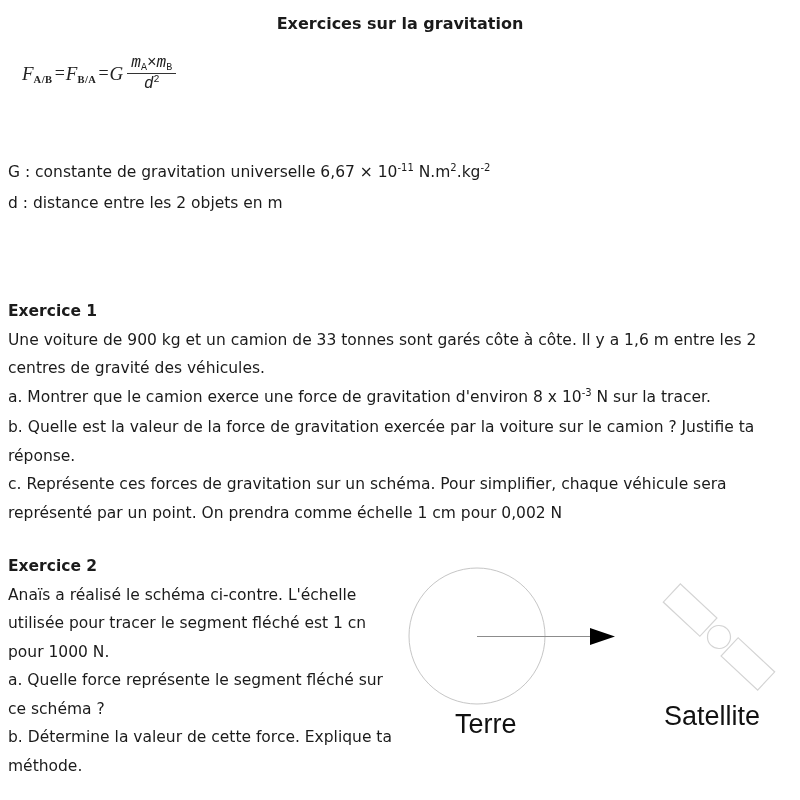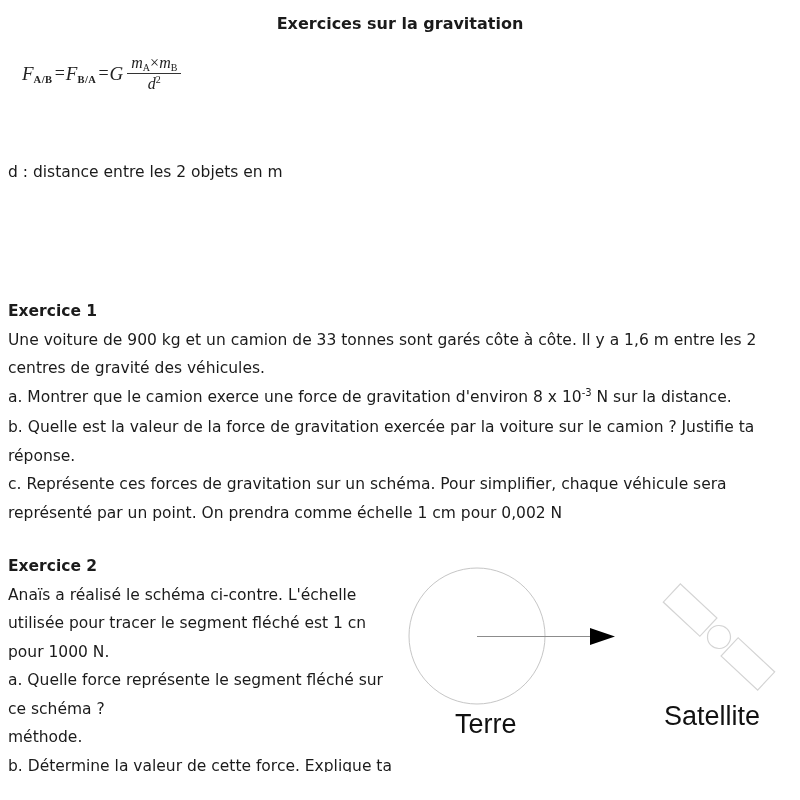--- a/index.html
+++ b/index.html
@@ -24,21 +24,21 @@
     font-style:italic;font-size:19px;color:#222;
   }
   .formula .fsub{
     font-style:normal;font-size:10.5px;
     position:relative;top:6px;margin-right:1px;letter-spacing:.5px;font-weight:bold;
   }
   .formula .eq{font-style:normal;font-size:18px;padding:0 1px;}
   .frac{display:inline-block;text-align:center;vertical-align:middle;margin-left:4px;}
   .frac .num{display:block;border-bottom:1.2px solid #333;padding:0 4px 1px 4px;}
   .frac .den{display:block;padding-top:1px;}
-  .frac .tline{line-height:1.15;font-size:16px;white-space:nowrap;}
+  .frac .tline{line-height:1.15;font-size:16px;white-space:nowrap;font-family:Liberation Mono, monospace;}
   .formula .sub{font-style:normal;font-size:10px;position:relative;top:4px;}
   .formula .sup{font-style:normal;font-size:10px;position:relative;top:-6px;}
   .formula .rm{font-style:normal;}
   
   .tblock{position:absolute;left:8px;white-space:nowrap;}
   .tline{font-size:15.5px;line-height:28.5px;white-space:nowrap;}
   .tline .sup{font-size:10px;position:relative;top:-6px;}
   .tline .sub{font-size:10px;position:relative;top:3px;}
   .exheading{font-size:15.5px;line-height:28.5px;font-weight:700;}
   #defs{top:158px;}
@@ -70,46 +70,47 @@
       <span class="num">
           <div class="tline"><span>m</span><span class="sub">A</span><span class="rm">×</span><span>m</span><span class="sub">B</span></div>
         </span>
       <span class="den">
           <div class="tline"><span>d</span><span class="sup">2</span></div>
         </span>
     </span>
   </div>
 
   <div class="tblock" id="defs">
+      <div class="tline"><span>G : constante de gravitation universelle 6,67 × 10</span><span class="sup">-11</span><span> N.m</span><span class="sup">2</span><span>.kg</span><span class="sup">-2</span></div>
       <div class="tline"><span>d : distance entre les 2 objets en m</span></div>
     </div>
 
   <div class="tblock" id="ex1">
     <div class="exheading">Exercice 1</div>
     <div>
         <div class="tline"><span>Une voiture de 900 kg et un camion de 33 tonnes sont garés côte à côte. Il y a 1,6 m entre les 2</span></div>
         <div class="tline"><span>centres de gravité des véhicules.</span></div>
-        <div class="tline"><span>a. Montrer que le camion exerce une force de gravitation d'environ 8 x 10</span><span class="sup">-3</span><span> N sur la distance.</span></div>
+        <div class="tline"><span>a. Montrer que le camion exerce une force de gravitation d'environ 8 x 10</span><span class="sup">-3</span><span> N sur la tracer.</span></div>
         <div class="tline"><span>b. Quelle est la valeur de la force de gravitation exercée par la voiture sur le camion ? Justifie ta</span></div>
         <div class="tline"><span>réponse.</span></div>
         <div class="tline"><span>c. Représente ces forces de gravitation sur un schéma. Pour simplifier, chaque véhicule sera</span></div>
         <div class="tline"><span>représenté par un point. On prendra comme échelle 1 cm pour 0,002 N</span></div>
       </div>
   </div>
 
   <div class="tblock" id="ex2">
     <div class="exheading">Exercice 2</div>
     <div>
         <div class="tline"><span>Anaïs a réalisé le schéma ci-contre. L'échelle</span></div>
         <div class="tline"><span>utilisée pour tracer le segment fléché est 1 cn</span></div>
         <div class="tline"><span>pour 1000 N.</span></div>
         <div class="tline"><span>a. Quelle force représente le segment fléché sur</span></div>
         <div class="tline"><span>ce schéma ?</span></div>
+        <div class="tline"><span>b. Détermine la valeur de cette force. Explique ta</span></div>
         <div class="tline"><span>méthode.</span></div>
-        <div class="tline"><span>b. Détermine la valeur de cette force. Explique ta</span></div>
       </div>
   </div>
 
   <svg class="diagram" width="400" height="252" viewBox="0 0 400 252">
     <circle cx="77" cy="88" r="68" fill="none" stroke="#c6c6c6" stroke-width="1"></circle>
     <line x1="77" y1="88.5" x2="192" y2="88.5" stroke="#8c8c8c" stroke-width="1"></line>
     <polygon points="190,80 215,88.5 190,97" fill="#000000"></polygon>
     <g transform="translate(319,89) rotate(43)">
       <circle cx="0" cy="0" r="11.5" fill="#ffffff" stroke="#d4d4d4" stroke-width="1.2"></circle>
       <rect x="-64.5" y="-12.5" width="50" height="25" fill="#ffffff" stroke="#d4d4d4" stroke-width="1.2"></rect>

